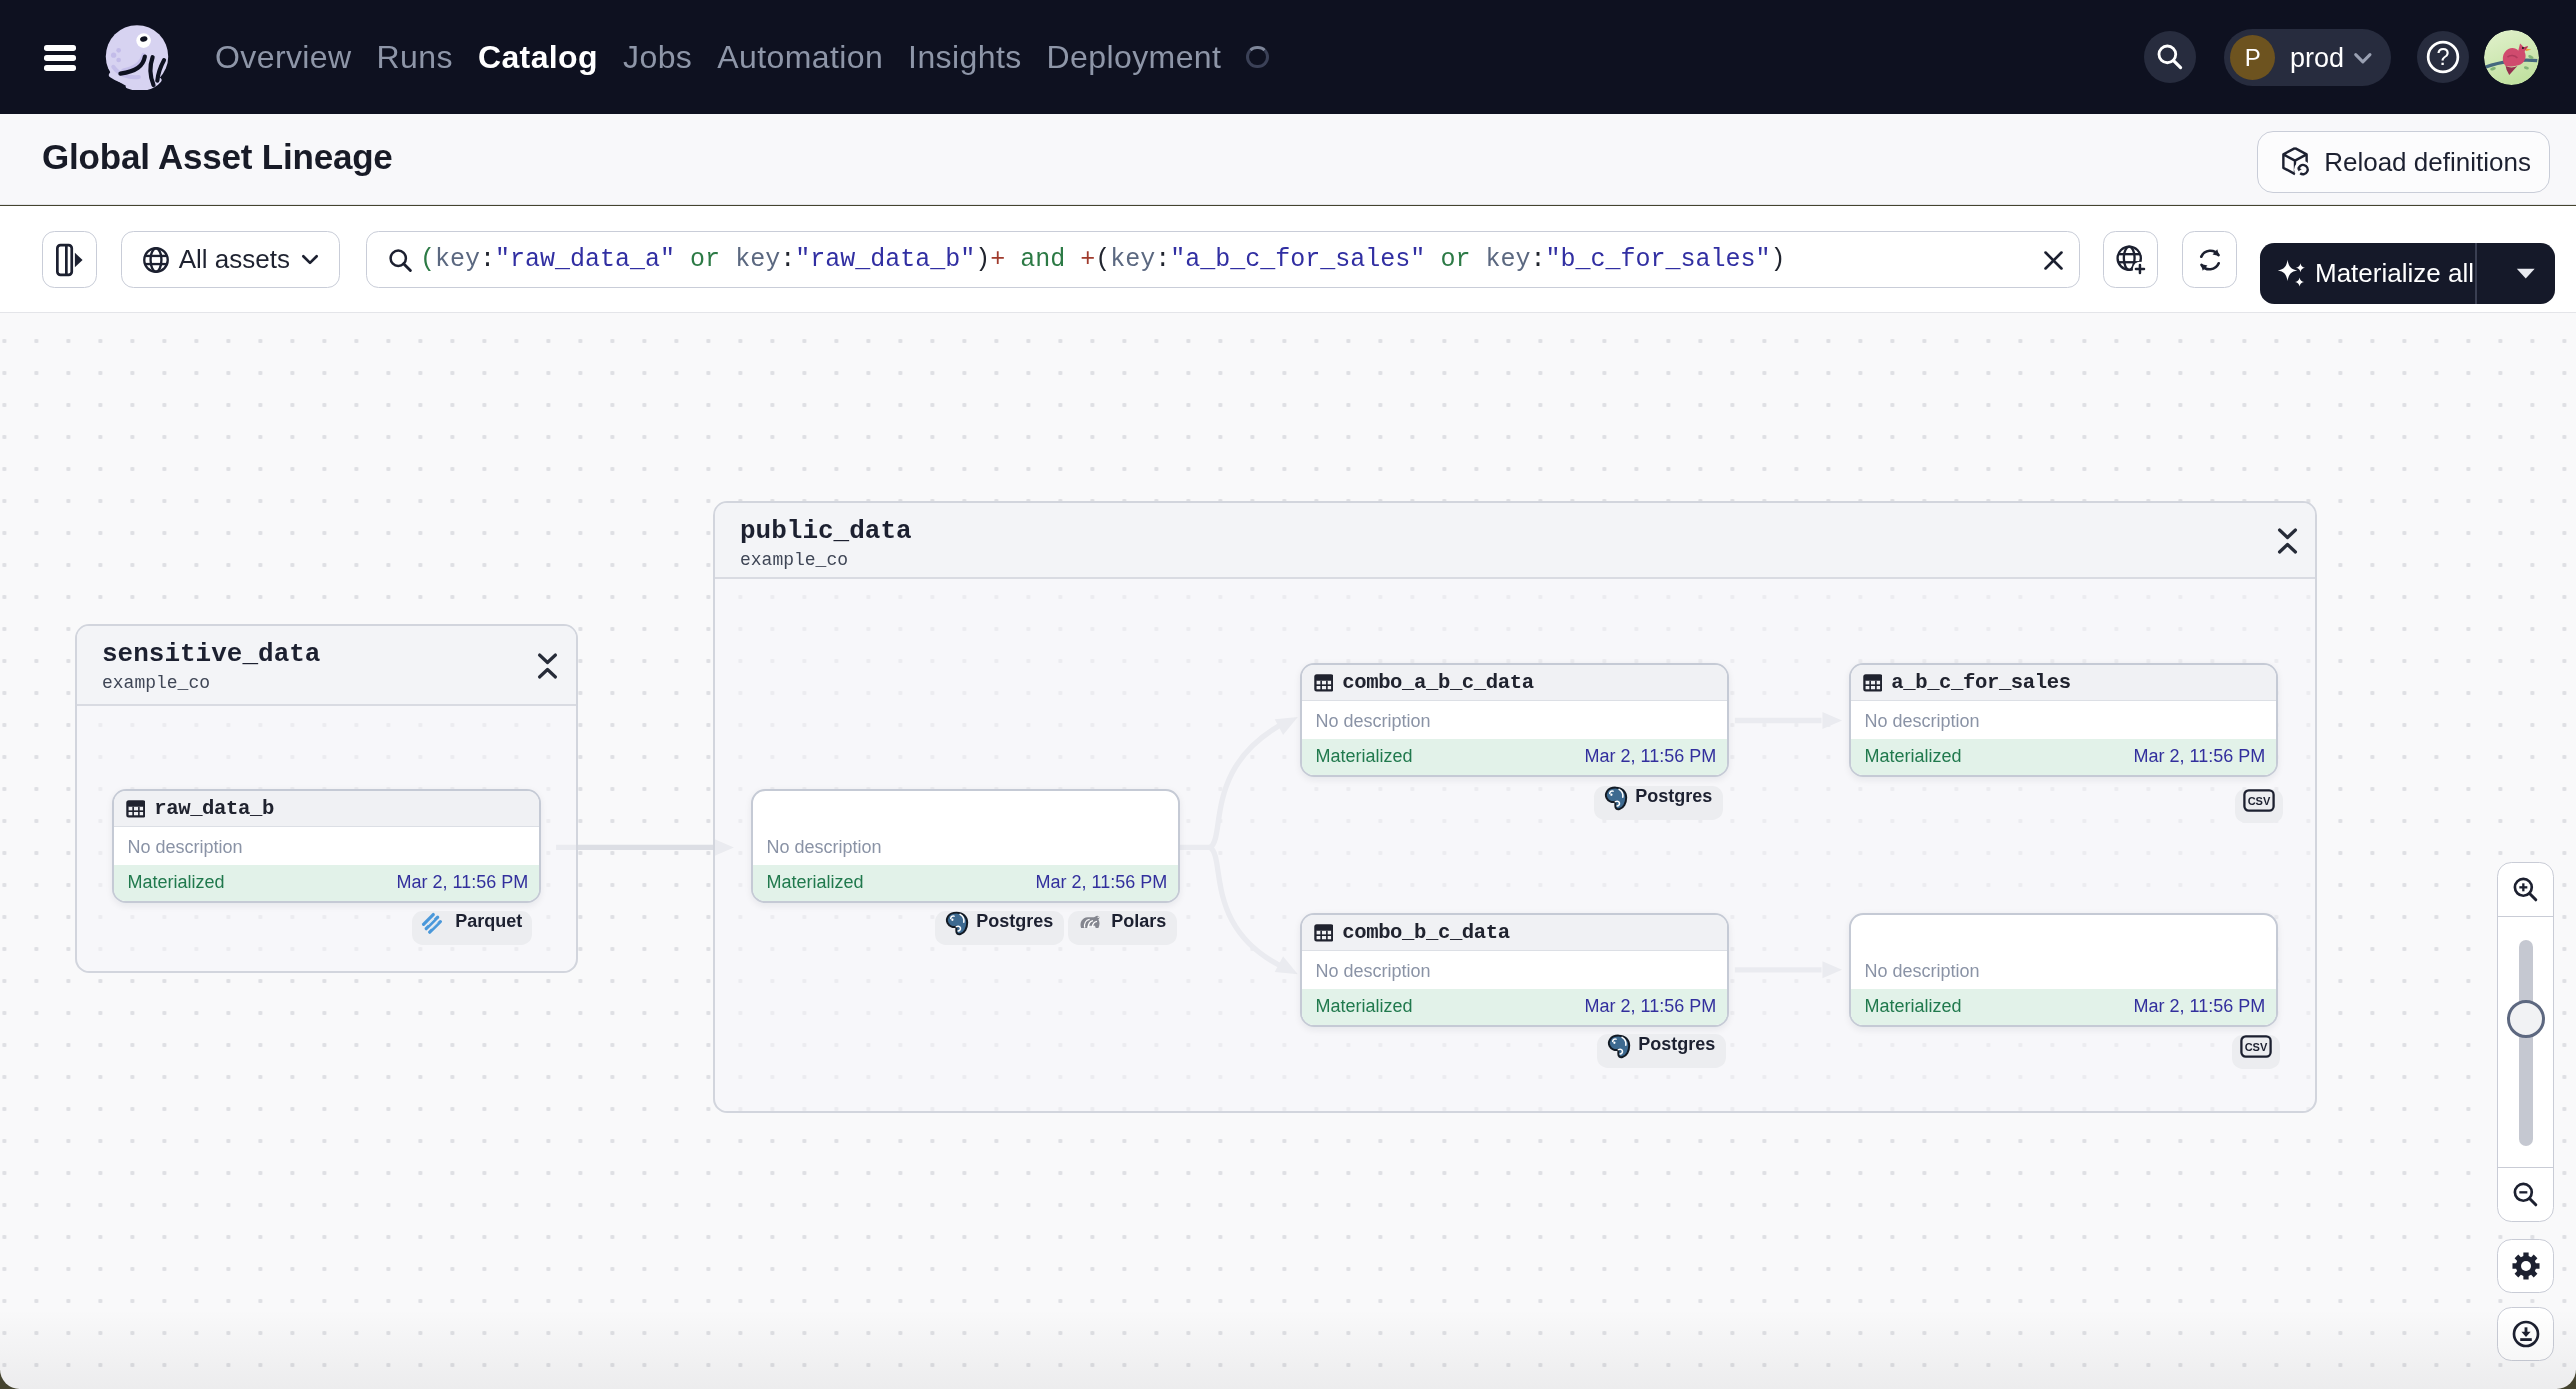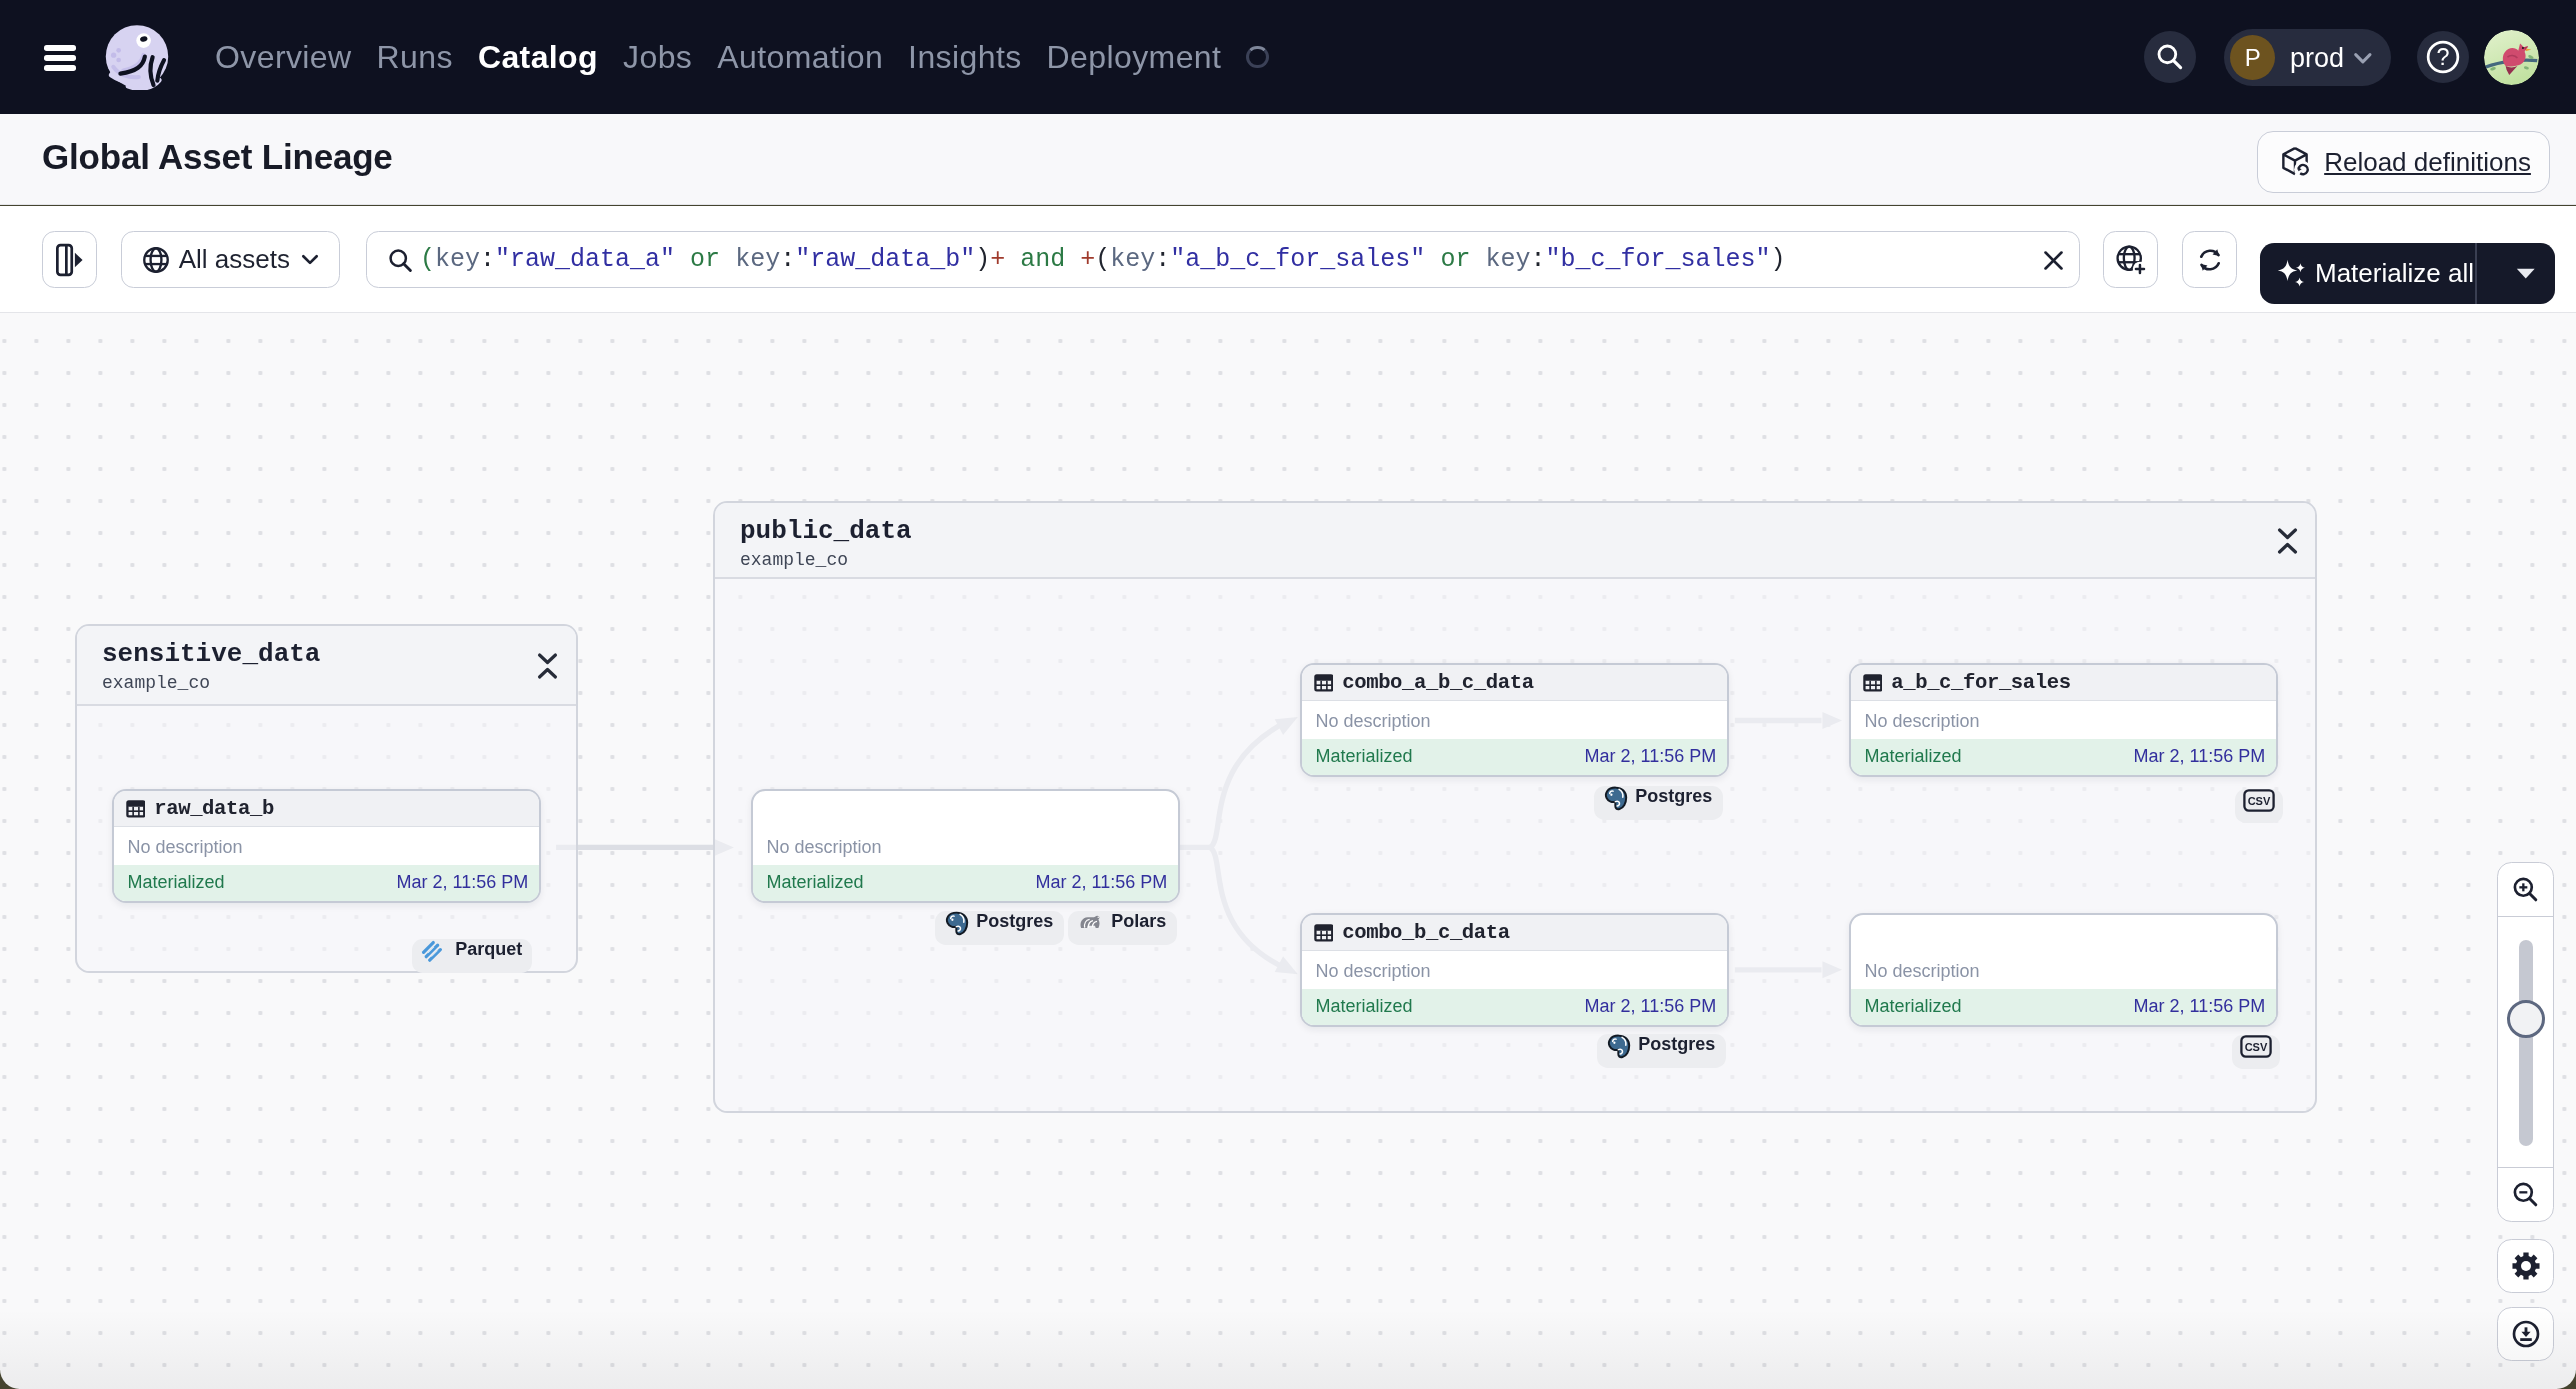--- a/index.html
+++ b/index.html
@@ -19,21 +19,21 @@
   .navcircle { position:absolute; top:31px; width:52px; height:52px; border-radius:50%; background:#272c3e; display:flex; align-items:center; justify-content:center; }
   #prodpill { position:absolute; left:2224px; top:29px; width:167px; height:57px; border-radius:29px; background:#272c3e; }
   #prodpill .av { position:absolute; left:6.3px; top:6.3px; width:45px; height:45px; border-radius:50%; background:#6d531f; color:#fff; font-size:24px; font-weight:500; display:flex; align-items:center; justify-content:center; }
   #prodpill .txt { position:absolute; left:66px; top:14.3px; color:#fff; font-size:27px; font-weight:500; }
   #useravatar { position:absolute; left:2484px; top:30px; width:55px; height:55px; border-radius:50%; overflow:hidden; }
 
   
   #pagehead { position:absolute; top:114px; left:0; width:2576px; height:91px; background:#f8f8fa; border-bottom:1.8px solid #e4e5e9; }
   #pagehead h1 { position:absolute; left:42px; top:23px; font-size:35px; font-weight:700; color:#181b27; letter-spacing:-0.2px;}
   #reloadbtn { position:absolute; left:2257px; top:17px; width:293px; height:62px; border:1.8px solid #c9cdd8; border-radius:16px; background:#fcfcfd; display:flex; align-items:center; }
-  #reloadbtn span { font-size:26px; color:#1c2030; margin-left:12.5px;text-decoration:underline; }
+  #reloadbtn span { font-size:26px; color:#1c2030; margin-left:12.5px; }
 
   
   #toolbar { position:absolute; top:206px; left:0; width:2576px; height:107px; background:#fff; border-bottom:1.8px solid #e4e5e9; }
   .tbtn { position:absolute; top:25px; height:57px; border:1.8px solid #c9cdd8; border-radius:12.5px; background:#fff; display:flex; align-items:center; justify-content:center; }
   #allassets { left:121px; width:219px; }
   #allassets .lbl { font-size:26px; color:#1e2230; font-weight:500; margin:0 10.7px 0 9px; }
   #searchbox { position:absolute; left:366px; top:25px; width:1714px; height:57px; border:1.8px solid #c9cdd8; border-radius:12.5px; background:#fff; }
   #query { position:absolute; left:53px; top:13.4px; font-family:"Liberation Mono", monospace; font-size:25px; white-space:pre; color:#20242e; }
   #query .k { color:#5b6880; } #query .s { color:#312fa2; } #query .o { color:#2c7a45; } #query .p { color:#a03a2c; }
   #matbtn { position:absolute; left:2260px; top:37px; width:295px; height:61px; border-radius:14.3px; background:#151929; }
@@ -367,21 +367,21 @@
     <div class="node" style="left:1849px; top:600px;">
       <div class="nbody">
           <span>No description</span>
         </div>
       <div class="nfoot">
           <span class="mat">Materialized</span>
           <span class="date">Mar 2, 11:56 PM</span>
         </div>
     </div>
 
-    <div class="pill" style="right:2044px; top:598px; padding:0 9.8px 0 8px; gap:12px;margin-top:28px;">
+    <div class="pill" style="right:2044px; top:598px; padding:0 9.8px 0 8px; gap:12px;">
         <svg width="23" height="23" viewBox="0 0 26 26" style="flex:none;">
           <g stroke="#4a98da" stroke-width="3.6" stroke-linecap="round">
             <line x1="4" y1="15" x2="15" y2="4"></line>
             <line x1="7" y1="20" x2="20" y2="7"></line>
             <line x1="11" y1="24" x2="23" y2="12"></line>
           </g>
           <g stroke="#fff" stroke-width="1" opacity="0.8">
             <line x1="9" y1="16" x2="16" y2="9"></line>
             <line x1="13" y1="20" x2="20" y2="13"></line>
           </g>

